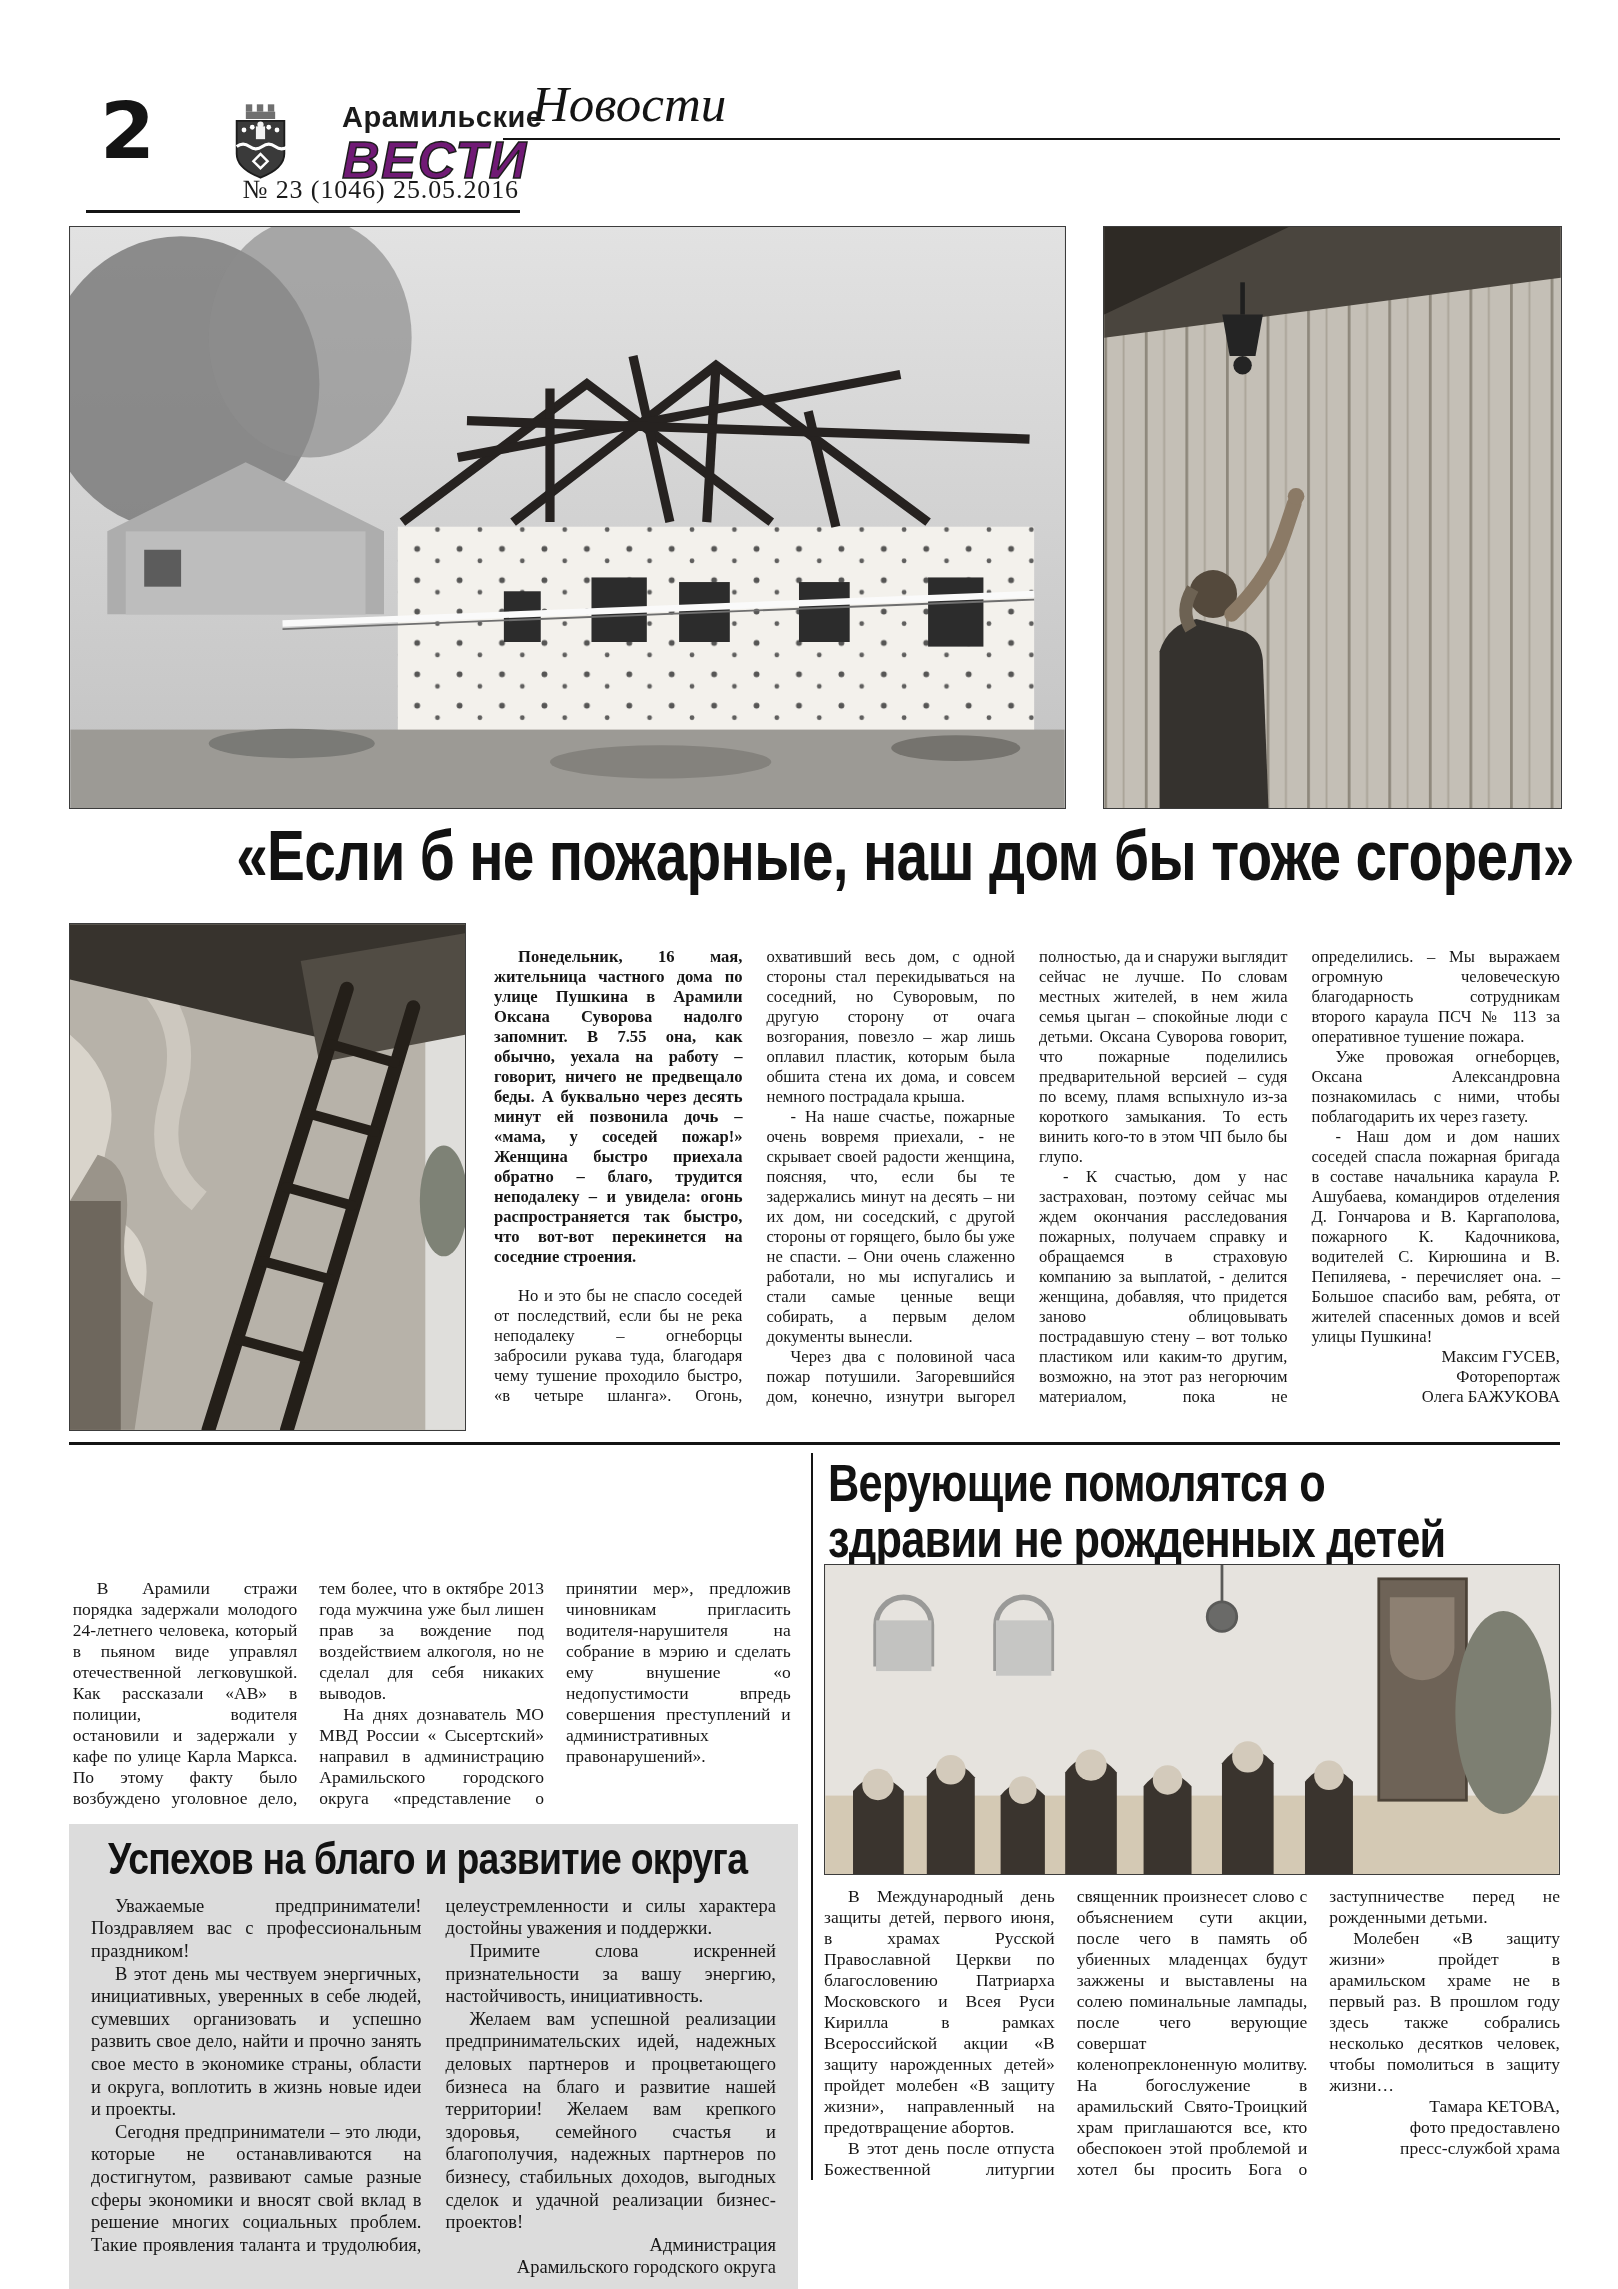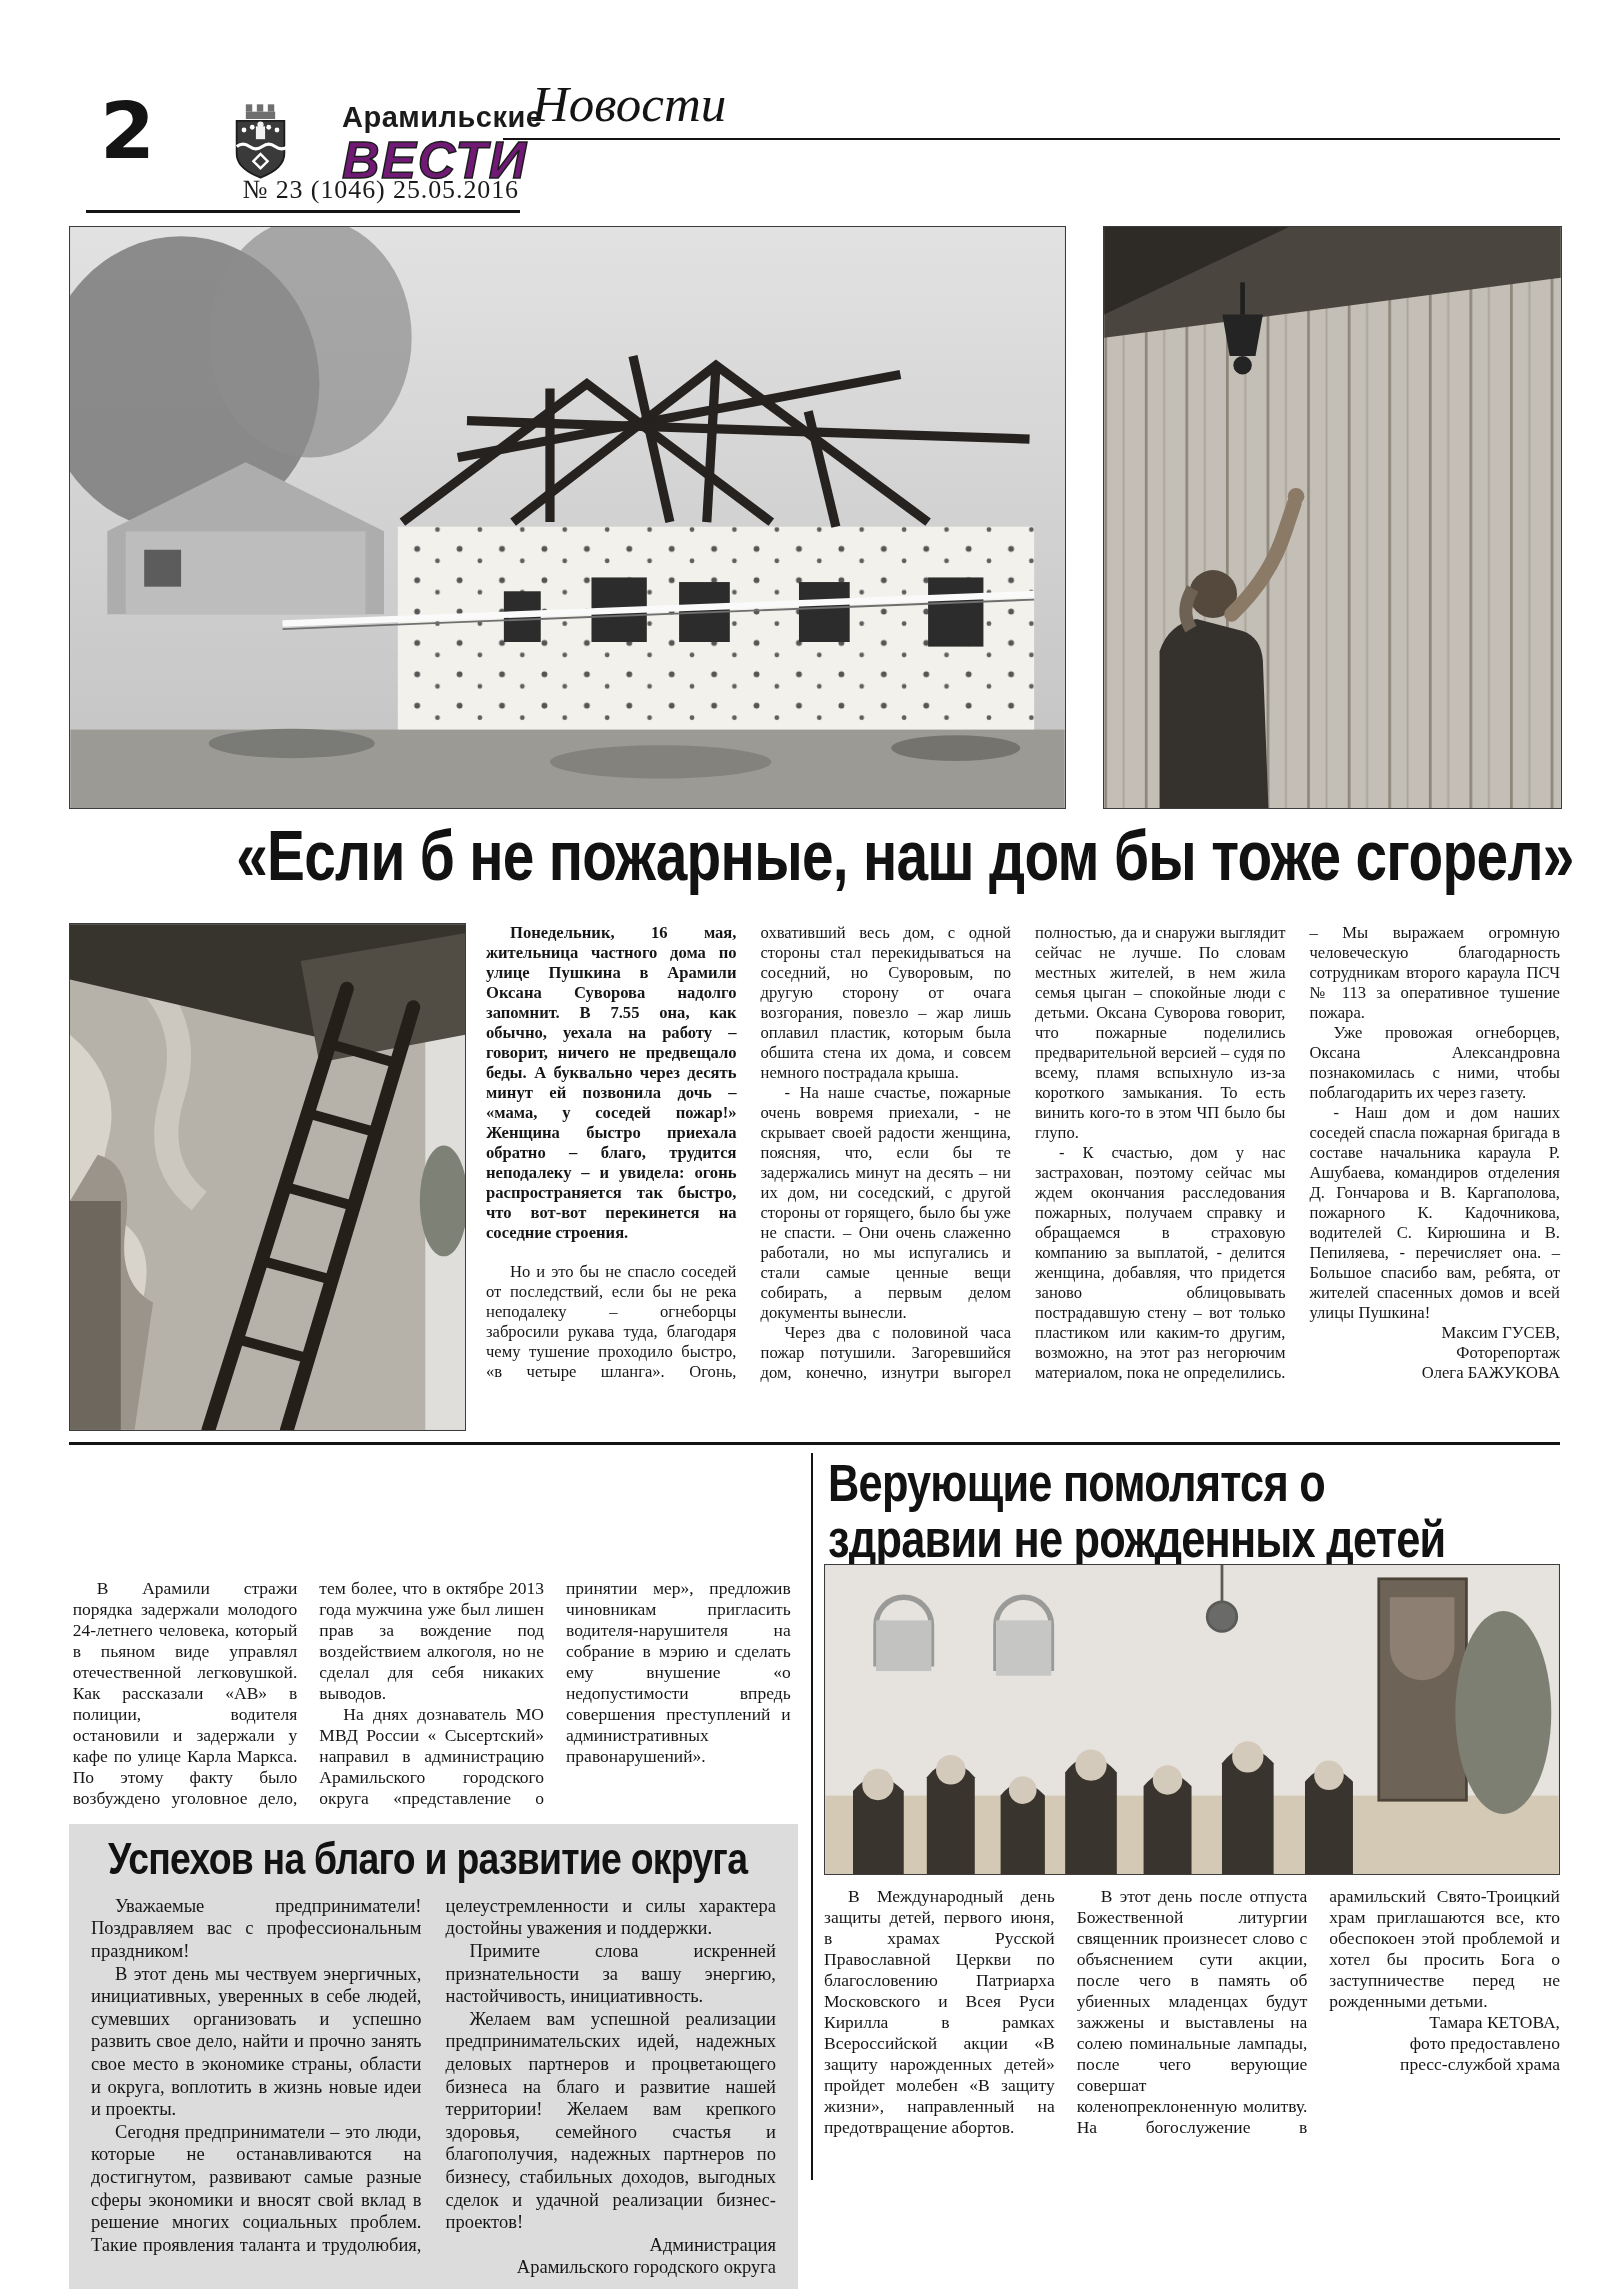--- a/index.html
+++ b/index.html
@@ -26,21 +26,21 @@
 
   
   .cond{display:inline-block;transform:scaleX(0.8);transform-origin:left center;white-space:nowrap;font-family:"Liberation Sans",sans-serif;font-weight:700;color:#121212;letter-spacing:-0.9px;}
   .headline-fire{position:absolute;left:0;top:820px;width:1491px;text-align:center;font-size:71px;line-height:1;}
   .headline-fire .cond{transform-origin:center center;}
   .headline-two{position:absolute;font-size:51px;line-height:1.08;}
   .headline-drunk{left:26px;top:1460px;width:720px;}
   .headline-church{left:759px;top:1456px;width:734px;}
 
   
-  .article-fire{position:absolute;left:0;top:923px;width:1491px;display:flex;gap:20px;align-items:flex-start;}
+  .article-fire{position:absolute;left:0;top:923px;width:1491px;display:flex;gap:28px;align-items:center;}
   .photo-ladder{position:relative;flex:0 0 395px;height:506px;border:0.9px solid #3c3c3c;overflow:hidden;background:#c4c0b9;}
   .article-fire-text{flex:1;column-count:4;column-gap:24px;font-size:16.6px;line-height:20px;text-align:justify;}
   p.np{margin:0;text-indent:24px;}
   p.lede{font-weight:700;margin-bottom:18.5px;}
   .byline{margin-top:37px;text-align:right;text-indent:0;break-inside:avoid;}
   .byline span{display:block;}
 
   .rule-mid{position:absolute;left:0;top:1442px;width:1491px;height:2.8px;background:#141414;}
   .v-rule{position:absolute;left:742px;top:1453px;width:1.8px;height:727px;background:#141414;}
 
@@ -269,20 +269,21 @@
             <circle cx="458" cy="208" r="17"></circle>
           <circle cx="546" cy="228" r="16"></circle>
         </g>
       </g>
     </svg>
   </div>
 
   <div class="article-church">
     <p class="np">В Международный день защиты детей, первого июня, в храмах Русской Православной Церкви по благословению Патриарха Московского и Всея Руси Кирилла в рамках Всероссийской акции «В защиту нарожденных детей» пройдет молебен «В защиту жизни», направленный на предотвращение абортов.</p>
     <p class="np">В этот день после отпуста Божественной литургии священник произнесет слово с объяснением сути акции, после чего в память об убиенных младенцах будут зажжены и выставлены на солею поминальные лампады, после чего верующие совершат коленопреклоненную молитву. На богослужение в арамильский Свято-Троицкий храм приглашаются все, кто обеспокоен этой проблемой и хотел бы просить Бога о заступничестве перед не рожденными детьми.</p>
+    <p class="np">Молебен «В защиту жизни» пройдет в арамильском храме не в первый раз. В прошлом году здесь также собрались несколько десятков человек, чтобы помолиться в защиту жизни…</p>
     <p class="np byline">
       <span>Тамара КЕТОВА,</span>
       <span>фото предоставлено</span>
       <span>пресс-службой храма</span>
     </p>
   </div>
 
 </div>
 
 

